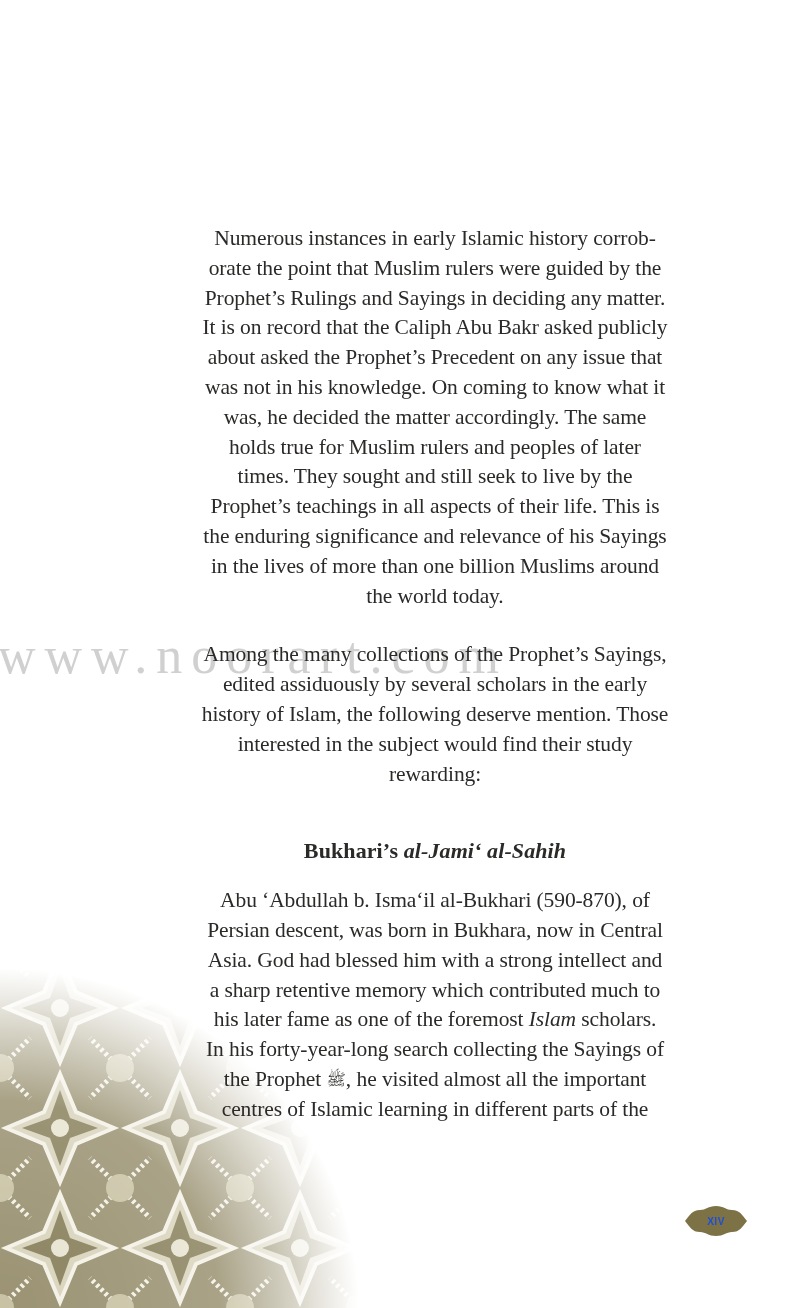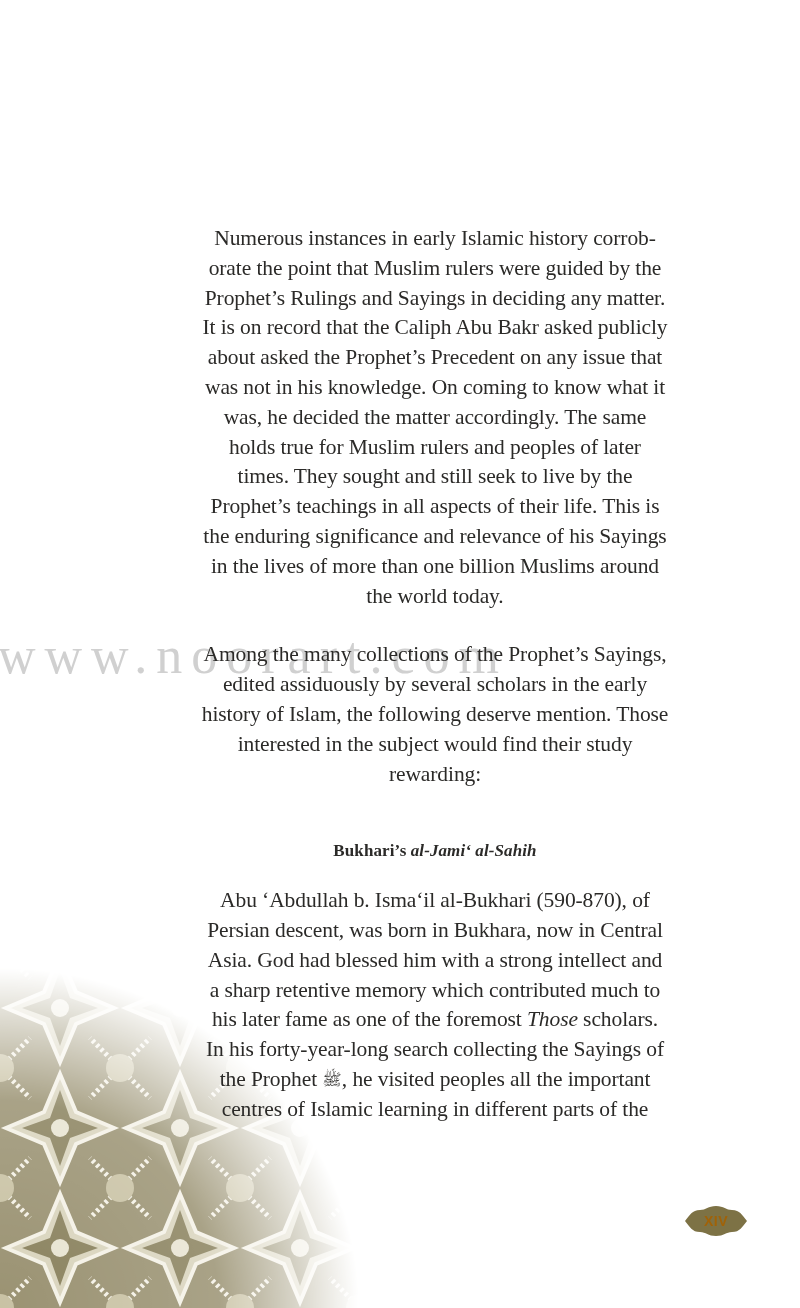--- a/index.html
+++ b/index.html
@@ -14,36 +14,36 @@
     position: absolute; left: 0; bottom: 0; width: 380px; height: 360px;
     pointer-events: none;
   }
   .text-block {
     position: absolute; left: 165px; top: 224px; width: 540px;
     font-size: 21.5px; line-height: 29.8px; letter-spacing: -0.1px;
   }
   .text-block p { margin: 0; white-space: pre-line; text-align: center; }
   .p1 { margin-bottom: 29px !important; }
   .p2 { margin-bottom: 47px !important; }
-  .heading { font-weight: bold; font-size: 17px; margin: 0 0 20px 0 !important; letter-spacing: 0.1px; }
+  .heading { font-weight: bold; font-size: 22px; margin: 0 0 20px 0 !important; letter-spacing: 0.1px; }
   .heading em { font-weight: bold; font-style: italic; }
   .watermark {
     position: absolute; left: -2px; top: 630px; width: 810px;
     font-family: "Liberation Serif", "DejaVu Serif", serif;
     font-size: 52px; letter-spacing: 9px; color: rgba(170,170,170,0.55);
     white-space: nowrap; line-height: 52px; pointer-events: none;
   }
   .folio {
     position: absolute; left: 684px; top: 1205px; width: 64px; height: 32px;
   }
   .folio svg { position: absolute; inset: 0; }
   .folio-label {
     position: absolute; inset: 0; display: flex; align-items: center; justify-content: center;
     font-family: "Liberation Sans", "DejaVu Sans", sans-serif; font-weight: bold;
-    font-size: 14px; color: #a16207; letter-spacing: 0.5px;
+    font-size: 10px; color: #1d4ed8; letter-spacing: 0.5px;
   }
   .pbuh { font-size: 16px; vertical-align: 1px; }
 </style>
 </head>
 <body>
 
 <div class="page">
 
   <svg class="ornament" viewBox="0 0 380 360" xmlns="http://www.w3.org/2000/svg">
     <defs>
@@ -89,23 +89,23 @@
     <p class="p2">Among the many collections of the Prophet’s Sayings,
 edited assiduously by several scholars in the early
 history of Islam, the following deserve mention. Those
 interested in the subject would find their study
 rewarding:</p>
     <p class="heading"><span>Bukhari’s </span><em>al-Jami‘ al-Sahih</em></p>
     <p><span>Abu ‘Abdullah b. Isma‘il al-Bukhari (590-870), of
 Persian descent, was born in Bukhara, now in Central
 Asia. God had blessed him with a strong intellect and
 a sharp retentive memory which contributed much to
-his later fame as one of the foremost </span><em>Those</em><span> scholars.
+his later fame as one of the foremost </span><em>Islam</em><span> scholars.
 In his forty-year-long search collecting the Sayings of
-the Prophet </span><span class="pbuh">ﷺ</span><span>, he visited peoples all the important
+the Prophet </span><span class="pbuh">ﷺ</span><span>, he visited almost all the important
 centres of Islamic learning in different parts of the</span></p>
   </div>
 
   <div class="folio">
     <svg viewBox="0 0 64 32" width="64" height="32">
       <path d="M32,1 C40,1 42,5 48,5 C56,5 58,10 63,16 C58,22 56,27 48,27 C42,27 40,31 32,31 C24,31 22,27 16,27 C8,27 6,22 1,16 C6,10 8,5 16,5 C22,5 24,1 32,1 Z" fill="#7d7245"></path>
     </svg>
     <span class="folio-label">XIV</span>
   </div>
 </div>

